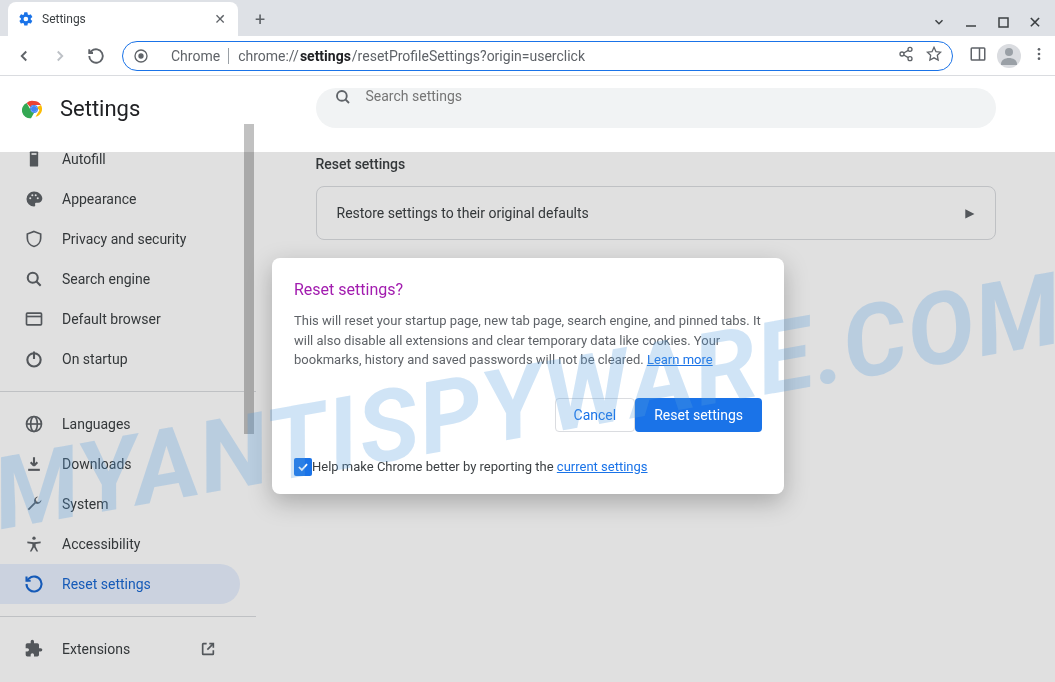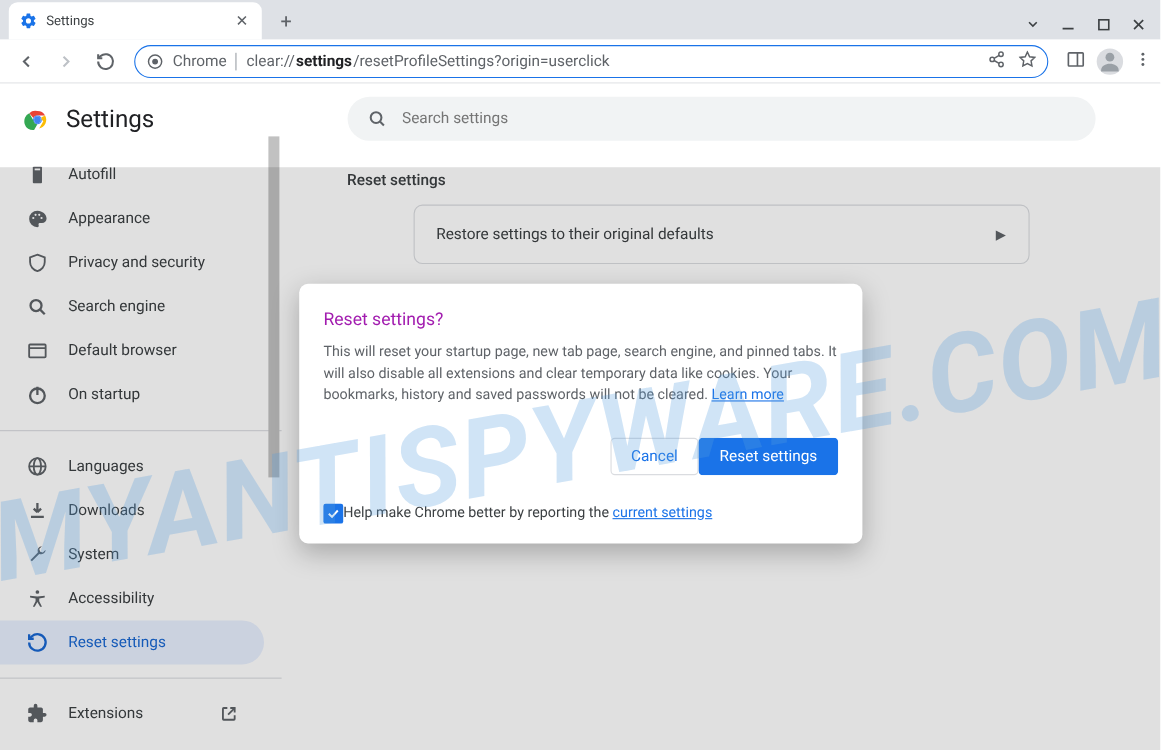--- a/index.html
+++ b/index.html
@@ -13,21 +13,21 @@
 .tab-close { width: 16px; height: 16px; display: flex; align-items: center; justify-content: center; cursor: pointer; font-size: 14px; color: #5f6368; }
 .new-tab { width: 28px; height: 28px; display: flex; align-items: center; justify-content: center; margin-left: 8px; margin-bottom: 3px; font-size: 18px; color: #5f6368; cursor: pointer; }
 .titlebar-spacer { flex: 1; }
 .win-controls { display: flex; align-items: center; gap: 16px; padding: 0 12px 6px 0; }
 .win-btn { width: 16px; height: 16px; display: flex; align-items: center; justify-content: center; color: #3c4043; cursor: pointer; }
 
 
 .toolbar { height: 40px; background: #fff; display: flex; align-items: center; padding: 0 8px; gap: 4px; border-bottom: 1px solid #dadce0; }
 .nav-btn { width: 32px; height: 32px; display: flex; align-items: center; justify-content: center; color: #5f6368; border-radius: 50%; cursor: pointer; }
 .nav-btn.disabled { color: #bdc1c6; }
-.omnibox { flex: 1; height: 30px; border: 1px solid #1a73e8; border-radius: 15px; display: flex; align-items: center; padding: 0 10px; gap: 8px; margin: 0 6px; }
+.omnibox { flex: 1; height: 30px; border: 1px solid #1a73e8; border-radius: 15px; display: flex; align-items: center; padding: 0 10px; gap: 22px; margin: 0 6px; }
 .omnibox-icon { width: 16px; height: 16px; color: #5f6368; }
 .omnibox-text { font-size: 14px; color: #5f6368; display: flex; align-items: center; gap: 1px; }
 .omnibox-chip { color: #5f6368; padding-right: 8px; border-right: 1px solid #9aa0a6; margin-right: 8px; }
 .omnibox-actions { display: flex; gap: 12px; align-items: center; }
 .toolbar-right { display: flex; align-items: center; gap: 10px; padding-left: 6px; }
 .avatar { width: 24px; height: 24px; border-radius: 50%; background: #dadce0; }
 
 
 .content { display: flex; height: calc(682px - 76px); position: relative; }
 .sidebar { width: 256px; background: #fff; padding-top: 10px; position: relative; }
@@ -38,25 +38,25 @@
 .sidebar-item { display: flex; align-items: center; gap: 18px; padding: 10px 24px; font-size: 14px; color: #3c4043; cursor: pointer; border-radius: 0 20px 20px 0; margin-right: 16px; }
 .sidebar-item.active { background: #e8f0fe; color: #1967d2; }
 .sidebar-item.active .nav-icon { color: #1967d2; }
 .nav-icon { width: 20px; height: 20px; color: #5f6368; display: flex; align-items: center; justify-content: center; }
 .sidebar-divider { height: 1px; background: #dadce0; margin: 12px 0; }
 .sidebar-scroll { position: absolute; right: 2px; top: 48px; width: 10px; height: 500px; }
 .sidebar-thumb { width: 10px; height: 310px; background: #c1c1c1; border-radius: 0; }
 .ext-link { width: 16px; height: 16px; margin-left: auto; color: #5f6368; }
 
 .main { flex: 1; background: #fff; padding: 12px 0; display: flex; flex-direction: column; align-items: center; }
-.search-box { width: 680px; height: 40px; background: #f1f3f4; border-radius: 20px; display: flex; align-items: center; padding: 0 18px; gap: 14px; }
+.search-box { width: 680px; height: 40px; background: #f1f3f4; border-radius: 20px; display: flex; align-items: flex-start; padding: 0 18px; gap: 14px; }
 .search-icon { width: 18px; height: 18px; color: #5f6368; }
 .search-input { border: none; background: transparent; flex: 1; font-size: 14px; outline: none; color: #3c4043; }
 .section-title { width: 680px; font-size: 14px; color: #3c4043; margin-top: 28px; margin-bottom: 14px; font-weight: 500; }
-.card { width: 560px; border: 1px solid #dadce0; border-radius: 8px; padding: 18px 20px; display: flex; align-items: center; justify-content: space-between; font-size: 14px; color: #3c4043; cursor: pointer; }
+.card { width: 680px; border: 1px solid #dadce0; border-radius: 8px; padding: 18px 20px; display: flex; align-items: center; justify-content: space-between; font-size: 14px; color: #3c4043; cursor: pointer; }
 .card-arrow { color: #5f6368; font-size: 12px; }
 .settings-overlay { position: absolute; top: 76px; left: 0; right: 0; bottom: 0; background: rgba(0,0,0,0.12); }
 .modal { position: absolute; top: 258px; left: 272px; width: 512px; background: #fff; border-radius: 8px; box-shadow: 0 8px 24px rgba(0,0,0,0.25); padding: 22px 22px 18px; }
 .modal-title { font-size: 16px; color: #a21caf; margin-bottom: 12px; }
 .modal-body { font-size: 13px; color: #5f6368; line-height: 1.5; }
 .modal-link { color: #1a73e8; text-decoration: underline; cursor: pointer; }
 .modal-actions { display: flex; justify-content: flex-end; margin-top: 28px; }
 .btn { padding: 8px 18px; border-radius: 4px; font-size: 14px; cursor: pointer; border: 1px solid transparent; }
 .btn-secondary { background: #fff; border-color: #dadce0; color: #1a73e8; }
 .btn-primary { background: #1a73e8; color: #fff; }
@@ -119,21 +119,21 @@
         <polyline points="3 3 3 8 8 8"></polyline>
       </svg>
     </div>
   <div class="omnibox">
     <span class="omnibox-icon"><svg width="16" height="16" viewBox="0 0 24 24" fill="none" stroke="currentColor" stroke-width="2">
           <circle cx="12" cy="12" r="9"></circle>
           <circle cx="12" cy="12" r="3" fill="currentColor"></circle>
         </svg></span>
     <span class="omnibox-text">
       <span class="omnibox-chip">Chrome</span>
-      <span>clear://</span>
+      <span>chrome://</span>
         <b style="color:#202124">settings</b>
         <span>/resetProfileSettings?origin=userclick</span>
     </span>
     <div style="flex:1"></div>
     <div class="omnibox-actions">
       <span><svg width="16" height="16" viewBox="0 0 24 24" fill="none" stroke="#5f6368" stroke-width="2">
             <circle cx="18" cy="5" r="3"></circle>
             <circle cx="6" cy="12" r="3"></circle>
             <circle cx="18" cy="19" r="3"></circle>
             <line x1="8.6" y1="10.5" x2="15.4" y2="6.5"></line>

